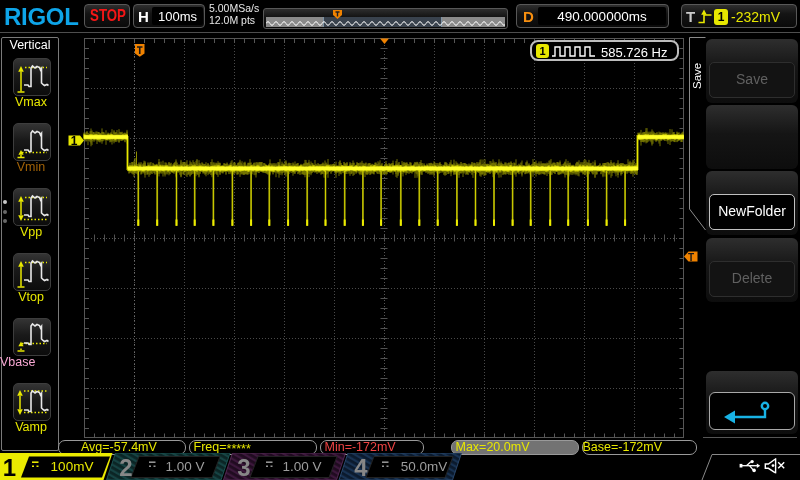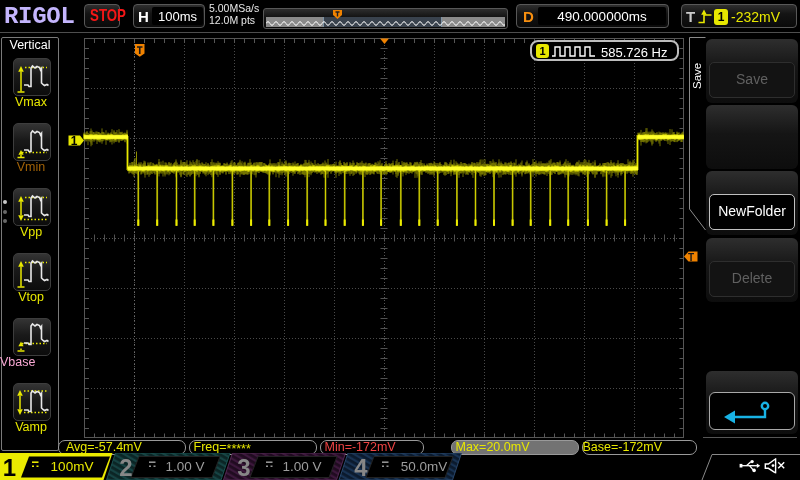--- a/index.html
+++ b/index.html
@@ -1,22 +1,22 @@
 <!DOCTYPE html>
 <html><head><meta charset="utf-8"><style>
 *{margin:0;padding:0;box-sizing:border-box}
 body{background:#000;width:800px;height:480px;overflow:hidden;font-family:"Liberation Sans",sans-serif}
 #scr{position:absolute;left:0;top:0;width:800px;height:480px;background:#000}
 .ab{position:absolute}
 .box{position:absolute;border:1px solid #585858;border-radius:4px;background:linear-gradient(#2e2e2e,#141414 40%,#0a0a0a)}
 </style></head><body>
 <div id="scr">
 
-<div class="ab" style="left:4px;top:3px;font-family:Liberation Mono, monospace;font-weight:bold;font-size:24px;color:#c4b5fd;letter-spacing:-0.3px">RIGOL</div>
-<div class="box" style="left:84px;top:4px;width:36px;height:24px;text-align:center"><span style="display:inline-block;font-weight:bold;font-size:17px;color:#f51616;line-height:22px;transform:scaleX(.78);transform-origin:center">STOP</span></div>
+<div class="ab" style="left:4px;top:3px;font-family:Liberation Sans, sans-serif;font-weight:bold;font-size:24px;color:#0ea5e9;letter-spacing:-0.3px">RIGOL</div>
+<div class="box" style="left:84px;top:4px;width:46px;height:24px;text-align:center"><span style="display:inline-block;font-weight:bold;font-size:17px;color:#f51616;line-height:22px;transform:scaleX(.78);transform-origin:center">STOP</span></div>
 <div class="box" style="left:133px;top:4px;width:72px;height:24px">
   <span class="ab" style="left:4px;top:3px;font-weight:bold;font-size:15px;color:#fff">H</span>
   <div class="ab" style="left:18px;top:2px;width:51px;height:18px;background:#000;border-radius:2px;text-align:center;font-size:13px;color:#fff;line-height:19px">100ms</div>
 </div>
 <div class="ab" style="left:209px;top:3px;font-size:10.5px;line-height:11.5px;color:#e8e8e8">5.00MSa/s<br>12.0M pts</div>
 <div class="box" style="left:263px;top:8px;width:245px;height:21px;border-radius:3px">
   <div class="ab" style="left:2px;top:8px;width:239px;height:10px;background:#8a8a8a"></div>
   <div class="ab" style="left:59px;top:8px;width:119px;height:10px;background:#39424d;border-left:1px solid #7d93a5;border-right:1px solid #7d93a5"></div>
   <svg class="ab" style="left:2px;top:8px" width="239" height="10" viewBox="0 0 239 10">
     <path d="M0 6.5 q2 -3.6 4 0 t4 0 q2 -3.6 4 0 t4 0 q2 -3.6 4 0 t4 0 q2 -3.6 4 0 t4 0 q2 -3.6 4 0 t4 0 q2 -3.6 4 0 t4 0 q2 -3.6 4 0 t4 0 q2 -3.6 4 0 t4 0 q2 -3.6 4 0 t4 0 q2 -3.6 4 0 t4 0 q2 -3.6 4 0 t4 0 q2 -3.6 4 0 t4 0 q2 -3.6 4 0 t4 0 q2 -3.6 4 0 t4 0 q2 -3.6 4 0 t4 0 q2 -3.6 4 0 t4 0 q2 -3.6 4 0 t4 0 q2 -3.6 4 0 t4 0 q2 -3.6 4 0 t4 0 q2 -3.6 4 0 t4 0 q2 -3.6 4 0 t4 0 q2 -3.6 4 0 t4 0 q2 -3.6 4 0 t4 0 q2 -3.6 4 0 t4 0 q2 -3.6 4 0 t4 0 q2 -3.6 4 0 t4 0 q2 -3.6 4 0 t4 0 q2 -3.6 4 0 t4 0 q2 -3.6 4 0 t4 0 q2 -3.6 4 0 t4 0" stroke="#fff" stroke-width="1" fill="none"></path>
@@ -164,21 +164,21 @@
 <div class="ab" style="left:706px;top:370.5px;width:92px;height:63px;border-radius:6px;background:linear-gradient(#2e2e2e,#151515 45%,#0d0d0d)"></div>
 <div class="ab" style="left:709px;top:391.5px;width:86px;height:38px;background:#000;border:1px solid #a8a8a8;border-radius:6px">
   <svg class="ab" style="left:11px;top:5px" width="62" height="28" viewBox="0 0 62 28">
         <circle cx="44" cy="8" r="3.2" stroke="#18b2e4" stroke-width="2.4" fill="none"></circle>
         <path d="M44 11.5V19H12" stroke="#18b2e4" stroke-width="2.4" fill="none"></path>
         <path d="M14 12.5v13L3 19z" fill="#18b2e4"></path>
       </svg>
 </div>
 <div class="ab" style="left:703px;top:436.5px;width:94px;height:1px;background:#565656"></div>
 
-<div class="ab" style="left:58px;top:439.5px;width:127.5px;height:15px;background:#000;border:1px solid #9a9a9a;border-radius:7px;font-size:12.5px;color:#e8e800;line-height:13px;padding-left:7px">Avg=-57.4mV</div>
+<div class="ab" style="left:58px;top:439.5px;width:127.5px;height:15px;background:#000;border:1px solid #9a9a9a;border-radius:7px;font-size:12.5px;color:#e8e800;line-height:13px;padding-left:22px">Avg=-57.4mV</div>
 <div class="ab" style="left:188.5px;top:439.5px;width:128px;height:15px;background:#000;border:1px solid #9a9a9a;border-radius:7px;font-size:12.5px;color:#e8e800;line-height:13px;padding-left:4px">Freq=<span style="position:relative;top:2.5px">*****</span></div>
 <div class="ab" style="left:319.5px;top:439.5px;width:104px;height:15px;background:#000;border:1px solid #9a9a9a;border-radius:7px;font-size:12.5px;color:#ef4444;line-height:13px;padding-left:4px">Min=-172mV</div>
 <div class="ab" style="left:450.5px;top:439.5px;width:128px;height:15px;background:#737373;border:1px solid #9a9a9a;border-radius:7px;font-size:12.5px;color:#e8e800;line-height:13px;padding-left:4px">Max=20.0mV</div>
 <div class="ab" style="left:581.5px;top:439.5px;width:115px;height:15px;background:#000;border:1px solid #9a9a9a;border-radius:7px;font-size:12.5px;color:#e8e800;line-height:13px;">Base=-172mV</div>
 
 <svg class="ab" style="left:0;top:453px" width="800" height="27" viewBox="0 0 800 27">
   <defs>
     <pattern id="h2" width="5" height="5" patternUnits="userSpaceOnUse" patternTransform="rotate(-60)">
           <rect width="5" height="5" fill="#0b2525"></rect>
           <rect width="2.2" height="5" fill="#164343"></rect>

